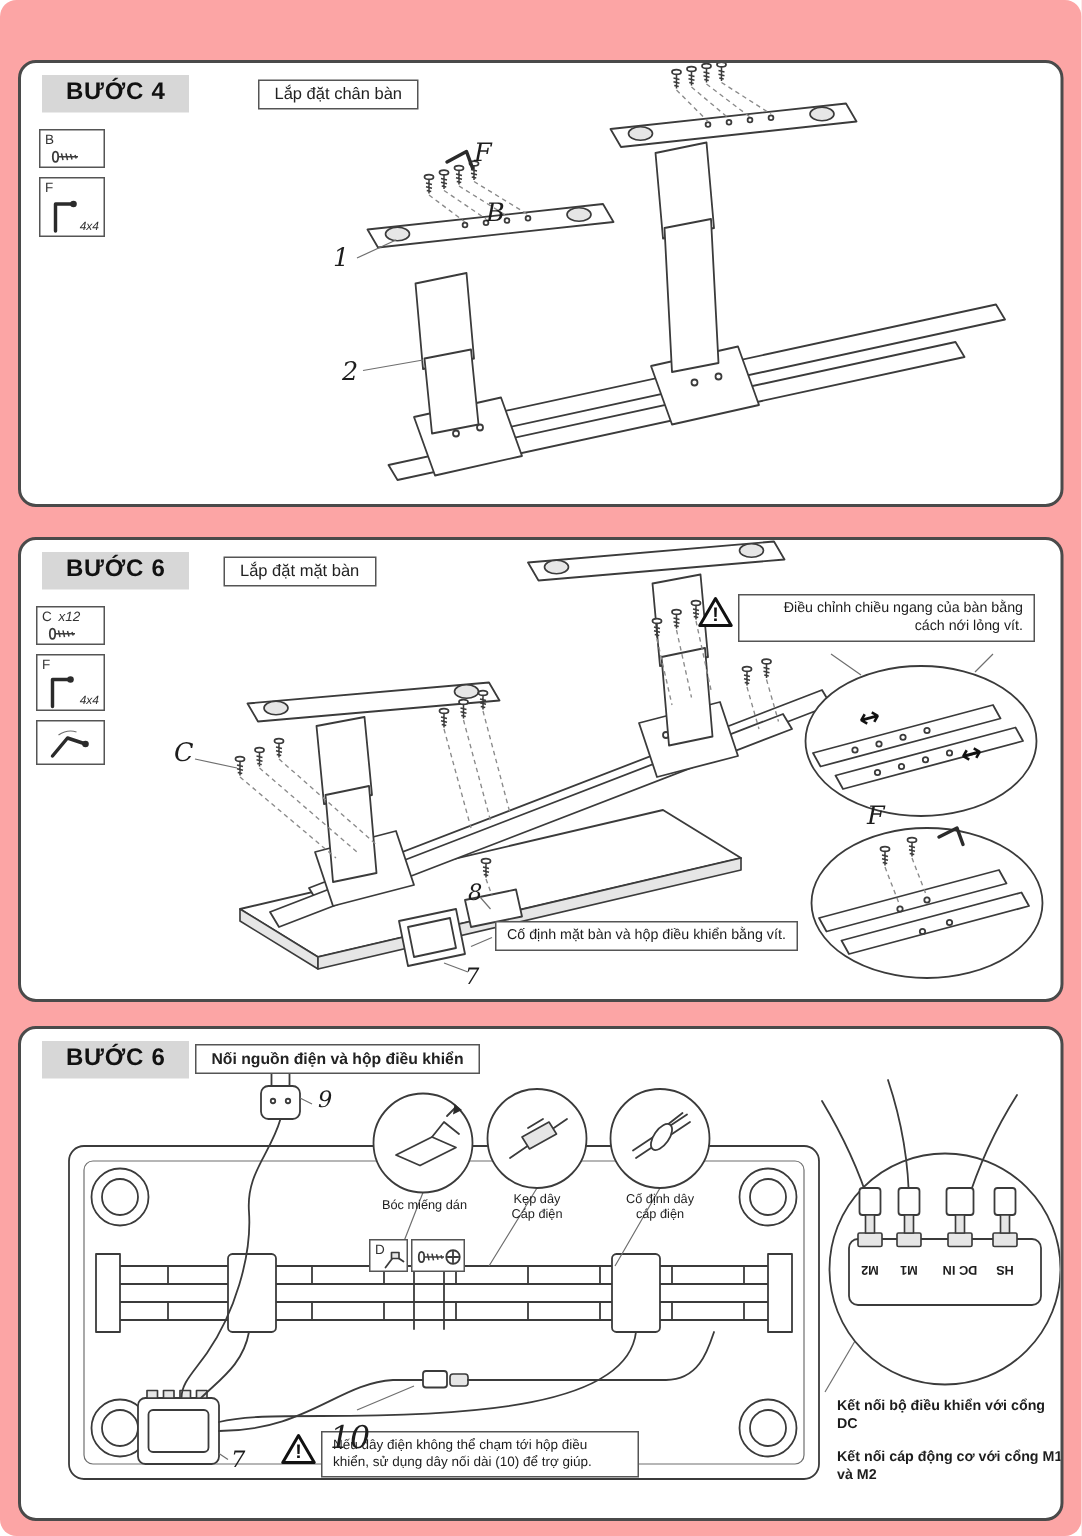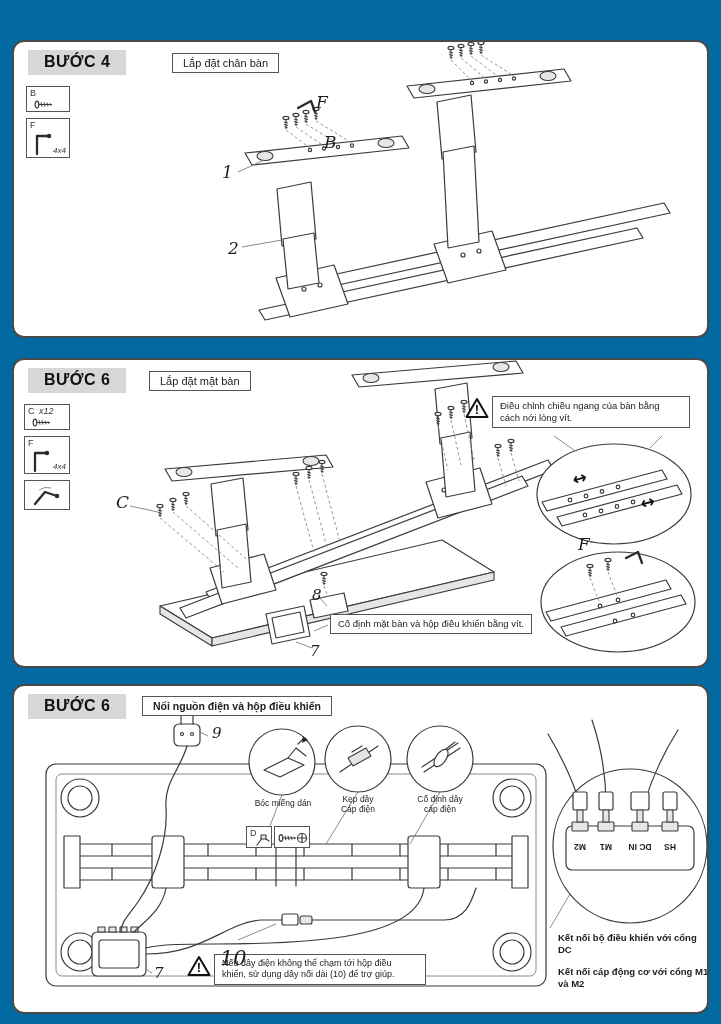--- a/index.html
+++ b/index.html
@@ -1,18 +1,18 @@
 <!DOCTYPE html>
 <html><head>
 <meta charset="utf-8">
 <style>
   * { margin:0; padding:0; box-sizing:border-box; }
   html,body { background:#ffffff; }
   body { width:721px; height:1024px; font-family:"Liberation Sans", sans-serif; color:#222; }
-  .page { position:relative; width:721px; height:1024px; background:#0369a1; overflow:hidden; }
+  .page { position:relative; width:721px; height:1024px; background:#fca5a5; overflow:hidden;border-radius:11px; }
 
   .panel { position:absolute; left:12px; width:697px; border:2px solid #4a4a4a; border-radius:12px; background:#fff; overflow:hidden; }
   .badge { position:absolute; background:#d7d7d7; color:#111; font-weight:bold; font-size:16px; letter-spacing:.5px; padding:3px 16px 4px; }
   .subtitle-box { position:absolute; border:1px solid #555; background:#fff; font-size:11px; padding:3px 10px; white-space:nowrap; }
   .subtitle-box.bold { font-weight:bold; font-size:10.5px; }
 
   .part-box { position:absolute; border:1px solid #555; background:#fff; }
   .part-letter { position:absolute; left:3px; top:1px; font-size:9px; color:#333; }
   .part-qty { position:absolute; font-style:italic; font-size:9px; color:#333; }
   .part-ico { position:absolute; }
@@ -259,21 +259,21 @@
       </svg>
     </div>
     <div class="part-box" style="left:10px;top:120px;width:46px;height:30px;">
       <svg class="part-ico" style="left:4px;top:3px;" width="38" height="24">
         <path class="key" d="M6,20 L16,8 L28,12"></path>
           <circle cx="28" cy="12" r="2.2" fill="#2b2b2b"></circle>
         <path class="thin" d="M10,6 q6,-4 12,-2"></path>
       </svg>
     </div>
 
-    <div class="note-box" style="left:478px;top:36px;width:198px;font-size:9.5px;">Điều chỉnh chiều ngang của bàn bằng cách nới lỏng vít.</div>
+    <div class="note-box" style="left:478px;top:36px;width:198px;font-size:9.5px;text-align:right;">Điều chỉnh chiều ngang của bàn bằng cách nới lỏng vít.</div>
     <div class="note-box nowrap" style="left:316px;top:254px;font-size:9.5px;">Cố định mặt bàn và hộp điều khiển bằng vít.</div>
 
     <span class="callout" style="left:102px;top:132px;">C</span>
     <span class="callout" style="left:298px;top:226px;font-size:15px;">8</span>
     <span class="callout" style="left:296px;top:282px;font-size:15px;">7</span>
     <span class="callout" style="left:564px;top:174px;">F</span>
   </section>
 
   <section class="panel" style="top:684px;height:330px;">
     <svg class="ill" width="693" height="326" viewBox="0 0 693 326">
@@ -372,21 +372,21 @@
         <text class="portlbl" x="656" y="166" transform="rotate(180 656 162)">HS</text>
       </g>
 
       <g transform="translate(174,270)">
         <polygon class="warn-tri" points="11,1 21.5,19 0.5,19"></polygon>
         <text class="warn-txt" x="11" y="16">!</text>
       </g>
     </svg>
 
     <div class="badge" style="left:14px;top:8px;">BƯỚC 6</div>
-    <div class="subtitle-box bold" style="left:128px;top:10px;">Nối nguồn điện và hộp điều khiển</div>
+    <div class="subtitle-box bold" style="left:116px;top:10px;">Nối nguồn điện và hộp điều khiển</div>
 
     <div class="small-caption" style="left:232px;top:112px;width:74px;white-space:nowrap;">Bóc miếng dán</div>
     <div class="small-caption" style="left:320px;top:108px;width:48px;">Kẹp dây Cáp điện</div>
     <div class="small-caption" style="left:396px;top:108px;width:60px;">Cố định dây cáp điện</div>
 
     <div class="part-box" style="left:232px;top:140px;width:26px;height:22px;">
       <span class="part-letter">D</span>
       <svg class="part-ico" style="left:8px;top:6px;" width="16" height="14">
         <path class="ln" d="M2,12 L8,4 L14,8"></path>
           <rect class="fg" x="6" y="2" width="5" height="4"></rect>

